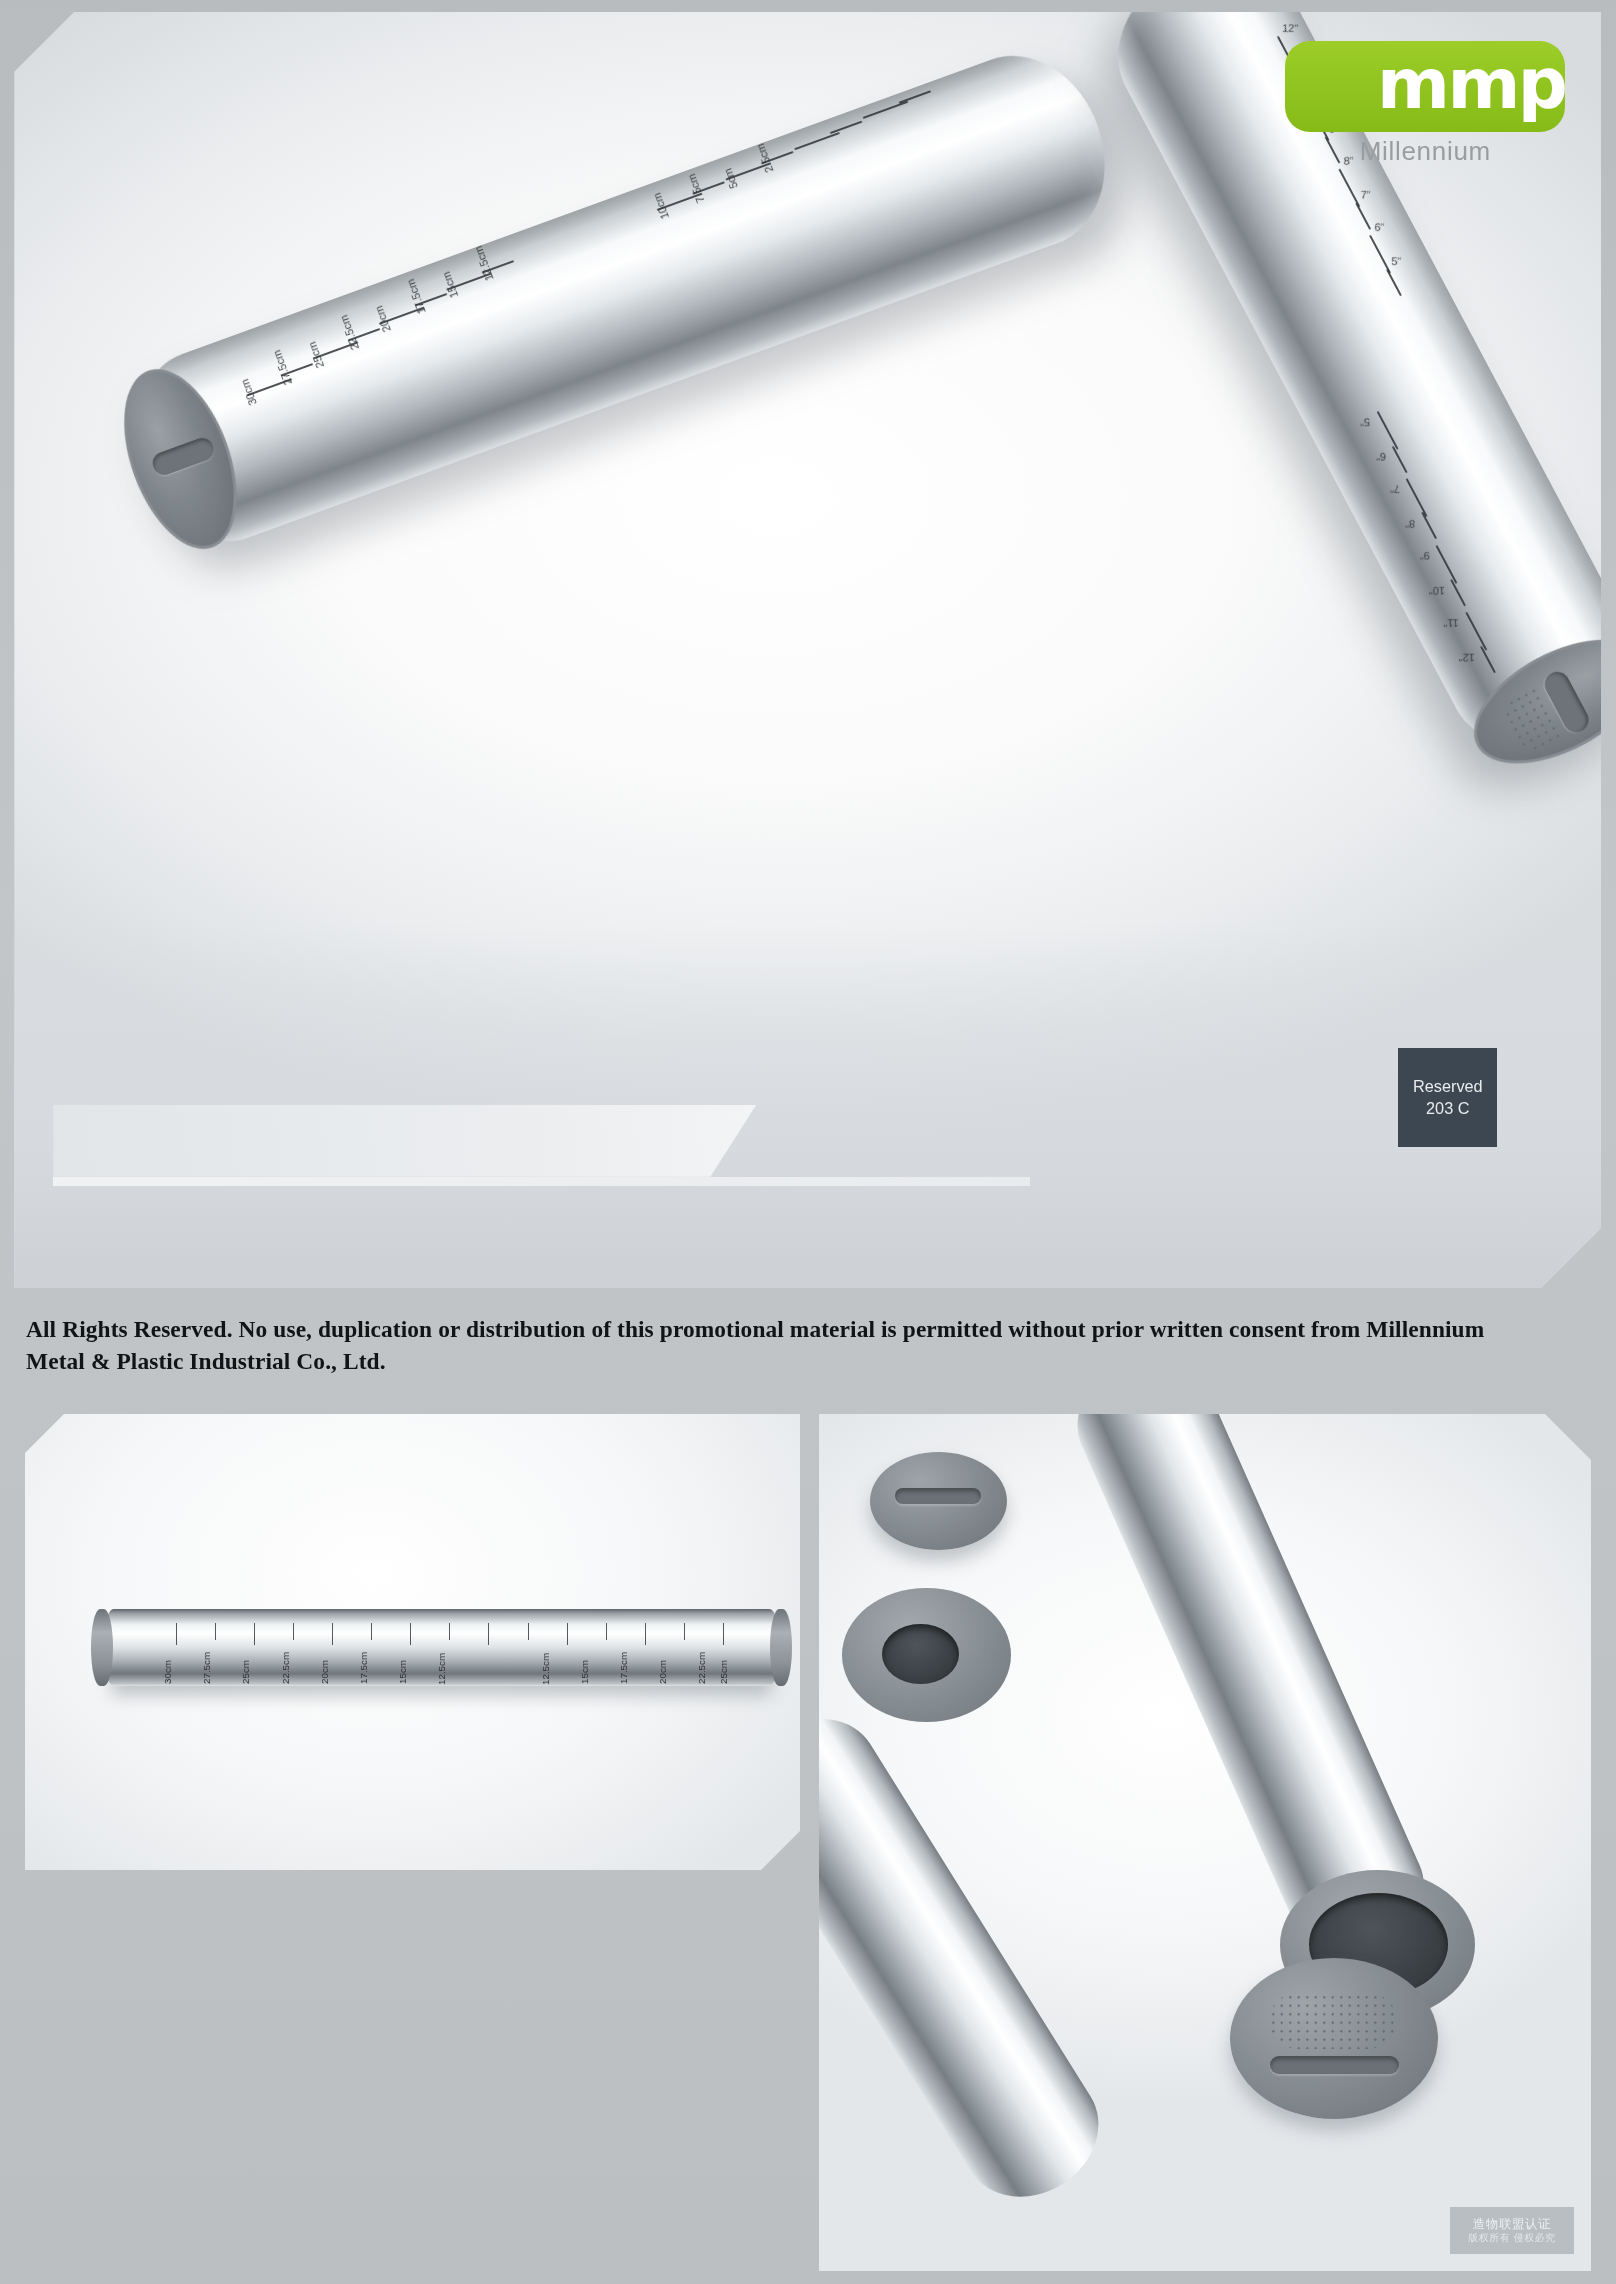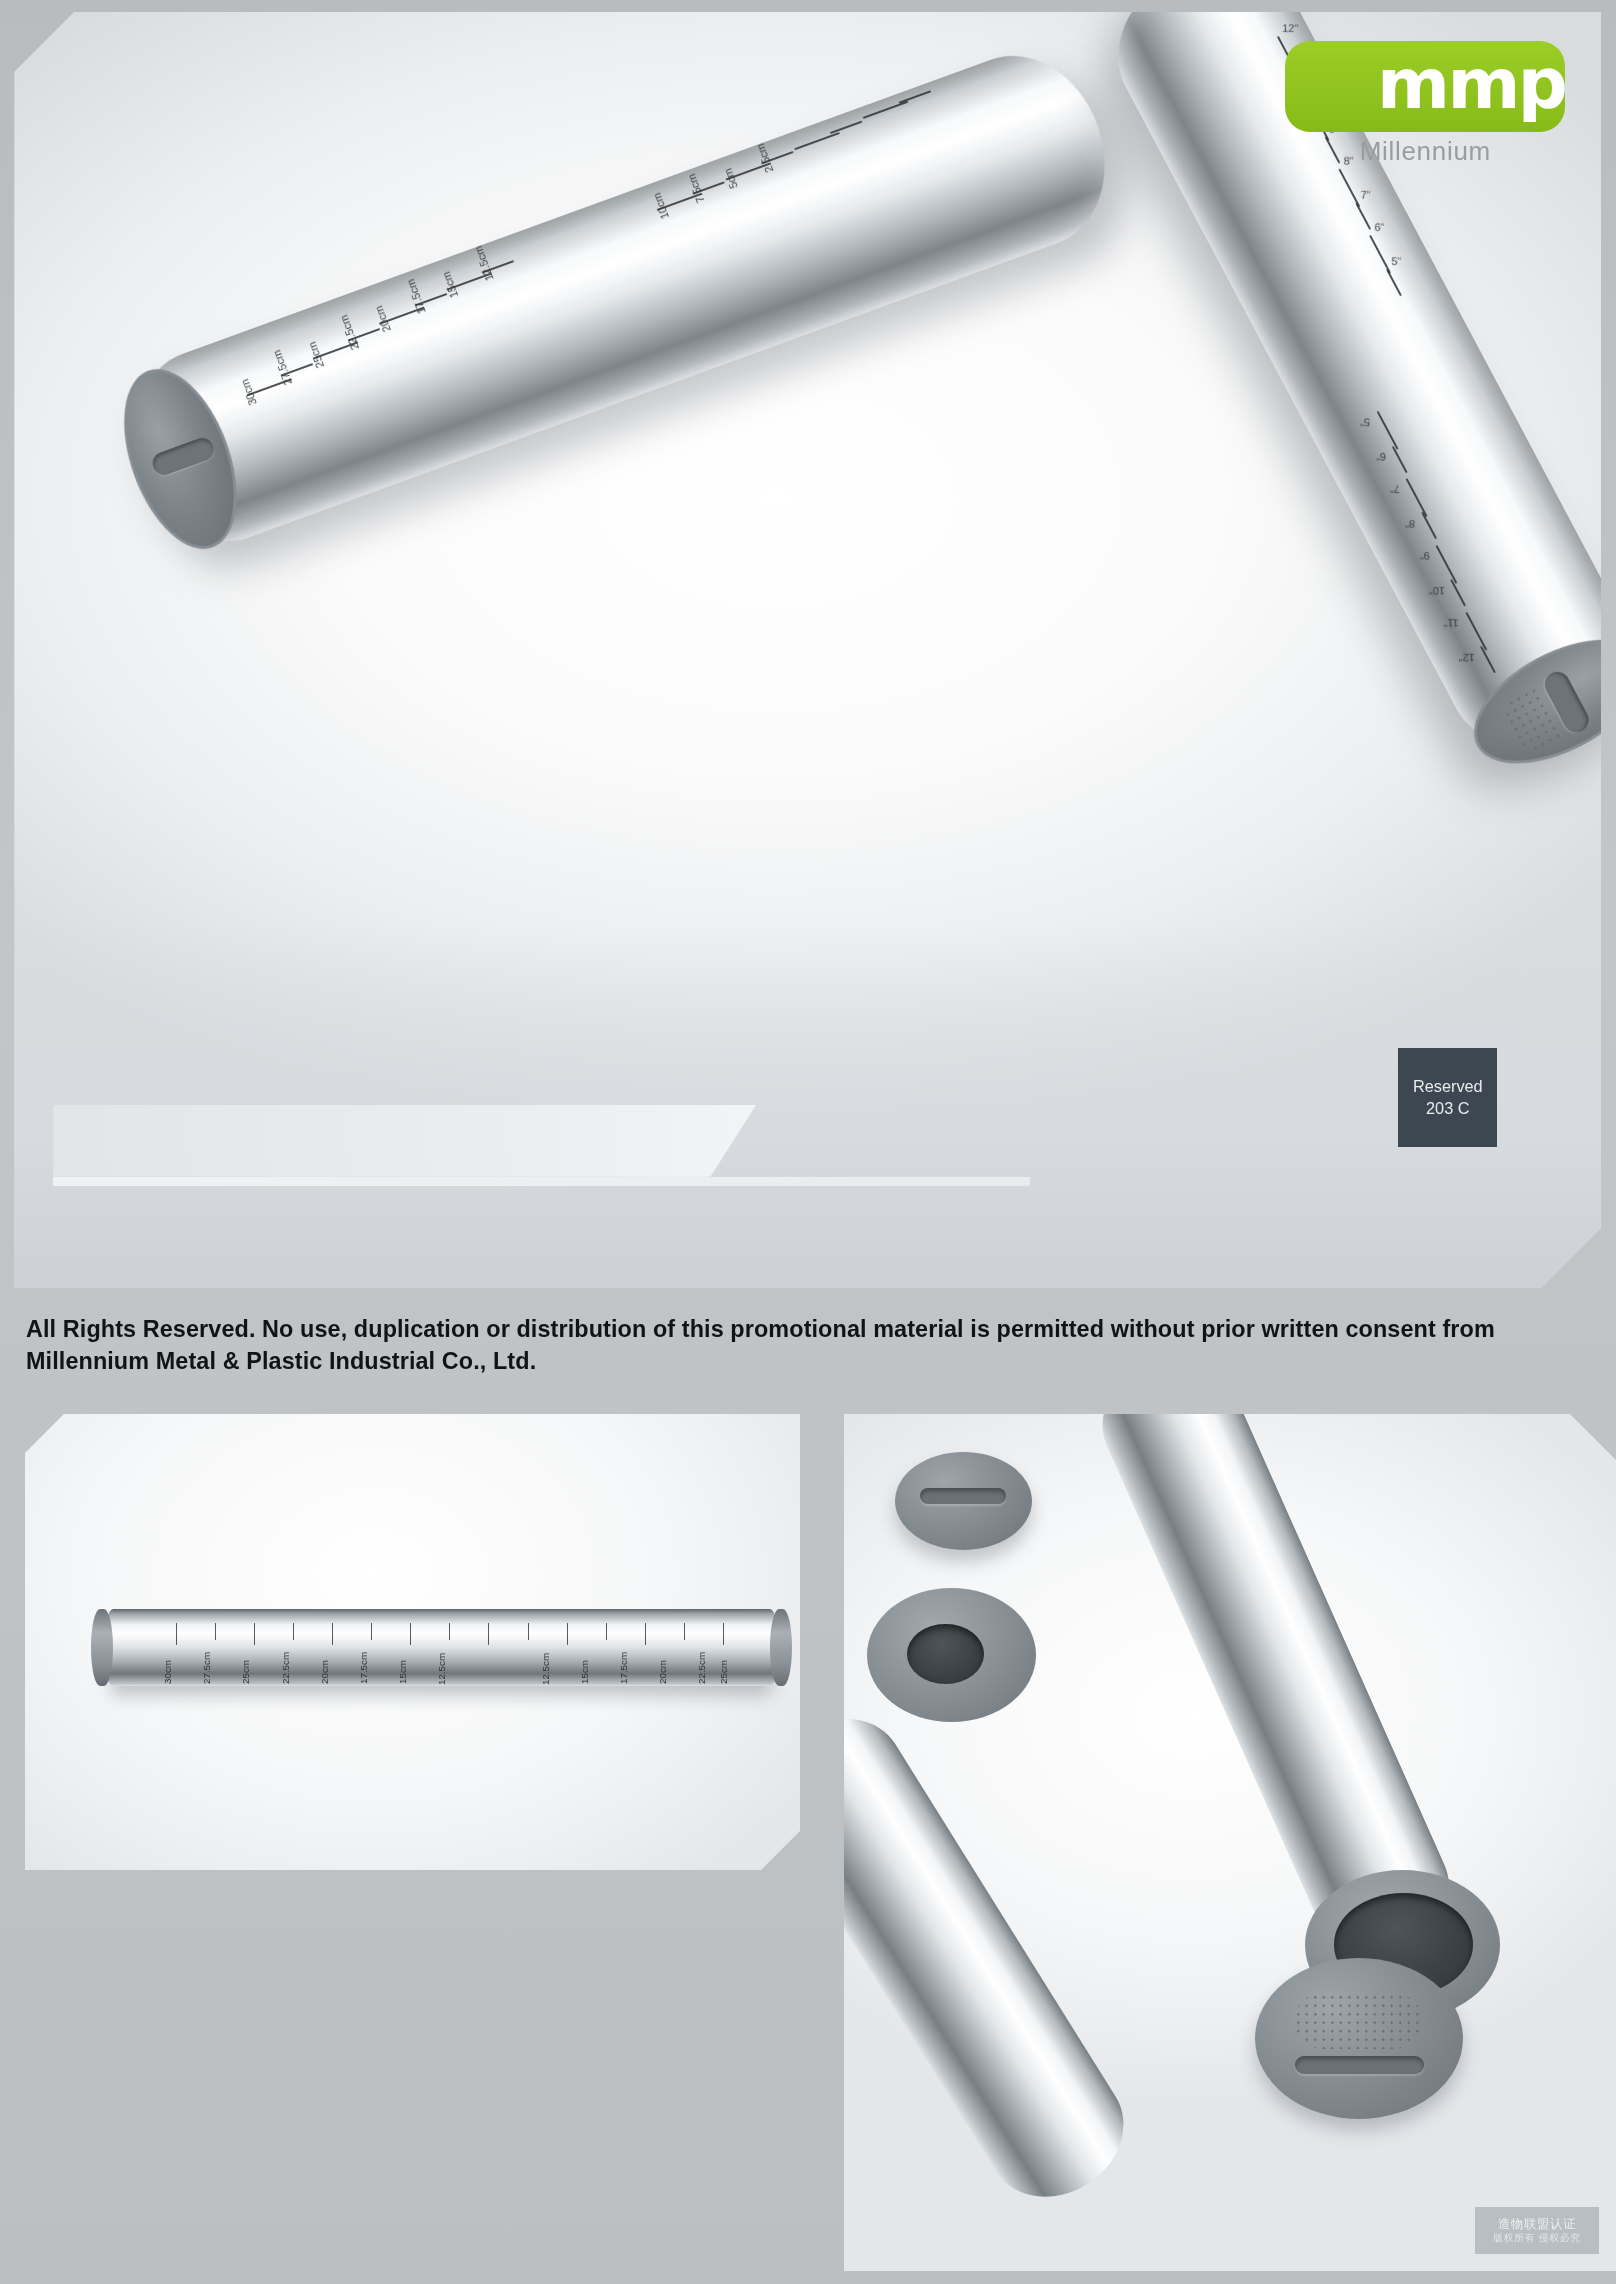--- a/index.html
+++ b/index.html
@@ -201,21 +201,21 @@
     line-height: 1.35;
     text-align: center;
   }
 
   
   .rights {
     position: absolute;
     left: 26px;
     top: 1314px;
     width: 1498px;
-    font-family: Liberation Sans, sans-serif;
+    font-family: Liberation Serif, serif;
     font-size: 23.4px;
     line-height: 1.35;
     color: #111315;
     font-weight: 600;
     letter-spacing: 0.1px;
   }
 
   
   .panel {
     position: absolute;
@@ -231,21 +231,21 @@
     clip-path: polygon(39px 0, 100% 0, 100% calc(100% - 39px), calc(100% - 39px) 100%, 0 100%, 0 39px);
   }
   #panel-bottomleft {
     left: 130px;
     top: 1888px;
     width: 669px;
     height: 383px;
     clip-path: polygon(0 0, 100% 0, 100% 100%, 0 100%);
   }
   #panel-right {
-    left: 844px;
+    left: 819px;
     top: 1414px;
     width: 772px;
     height: 857px;
     clip-path: polygon(0 0, calc(100% - 46px) 0, 100% 46px, 100% 100%, 0 100%);
   }
 
   
   .rod {
     position: absolute;
     left: 78px;

